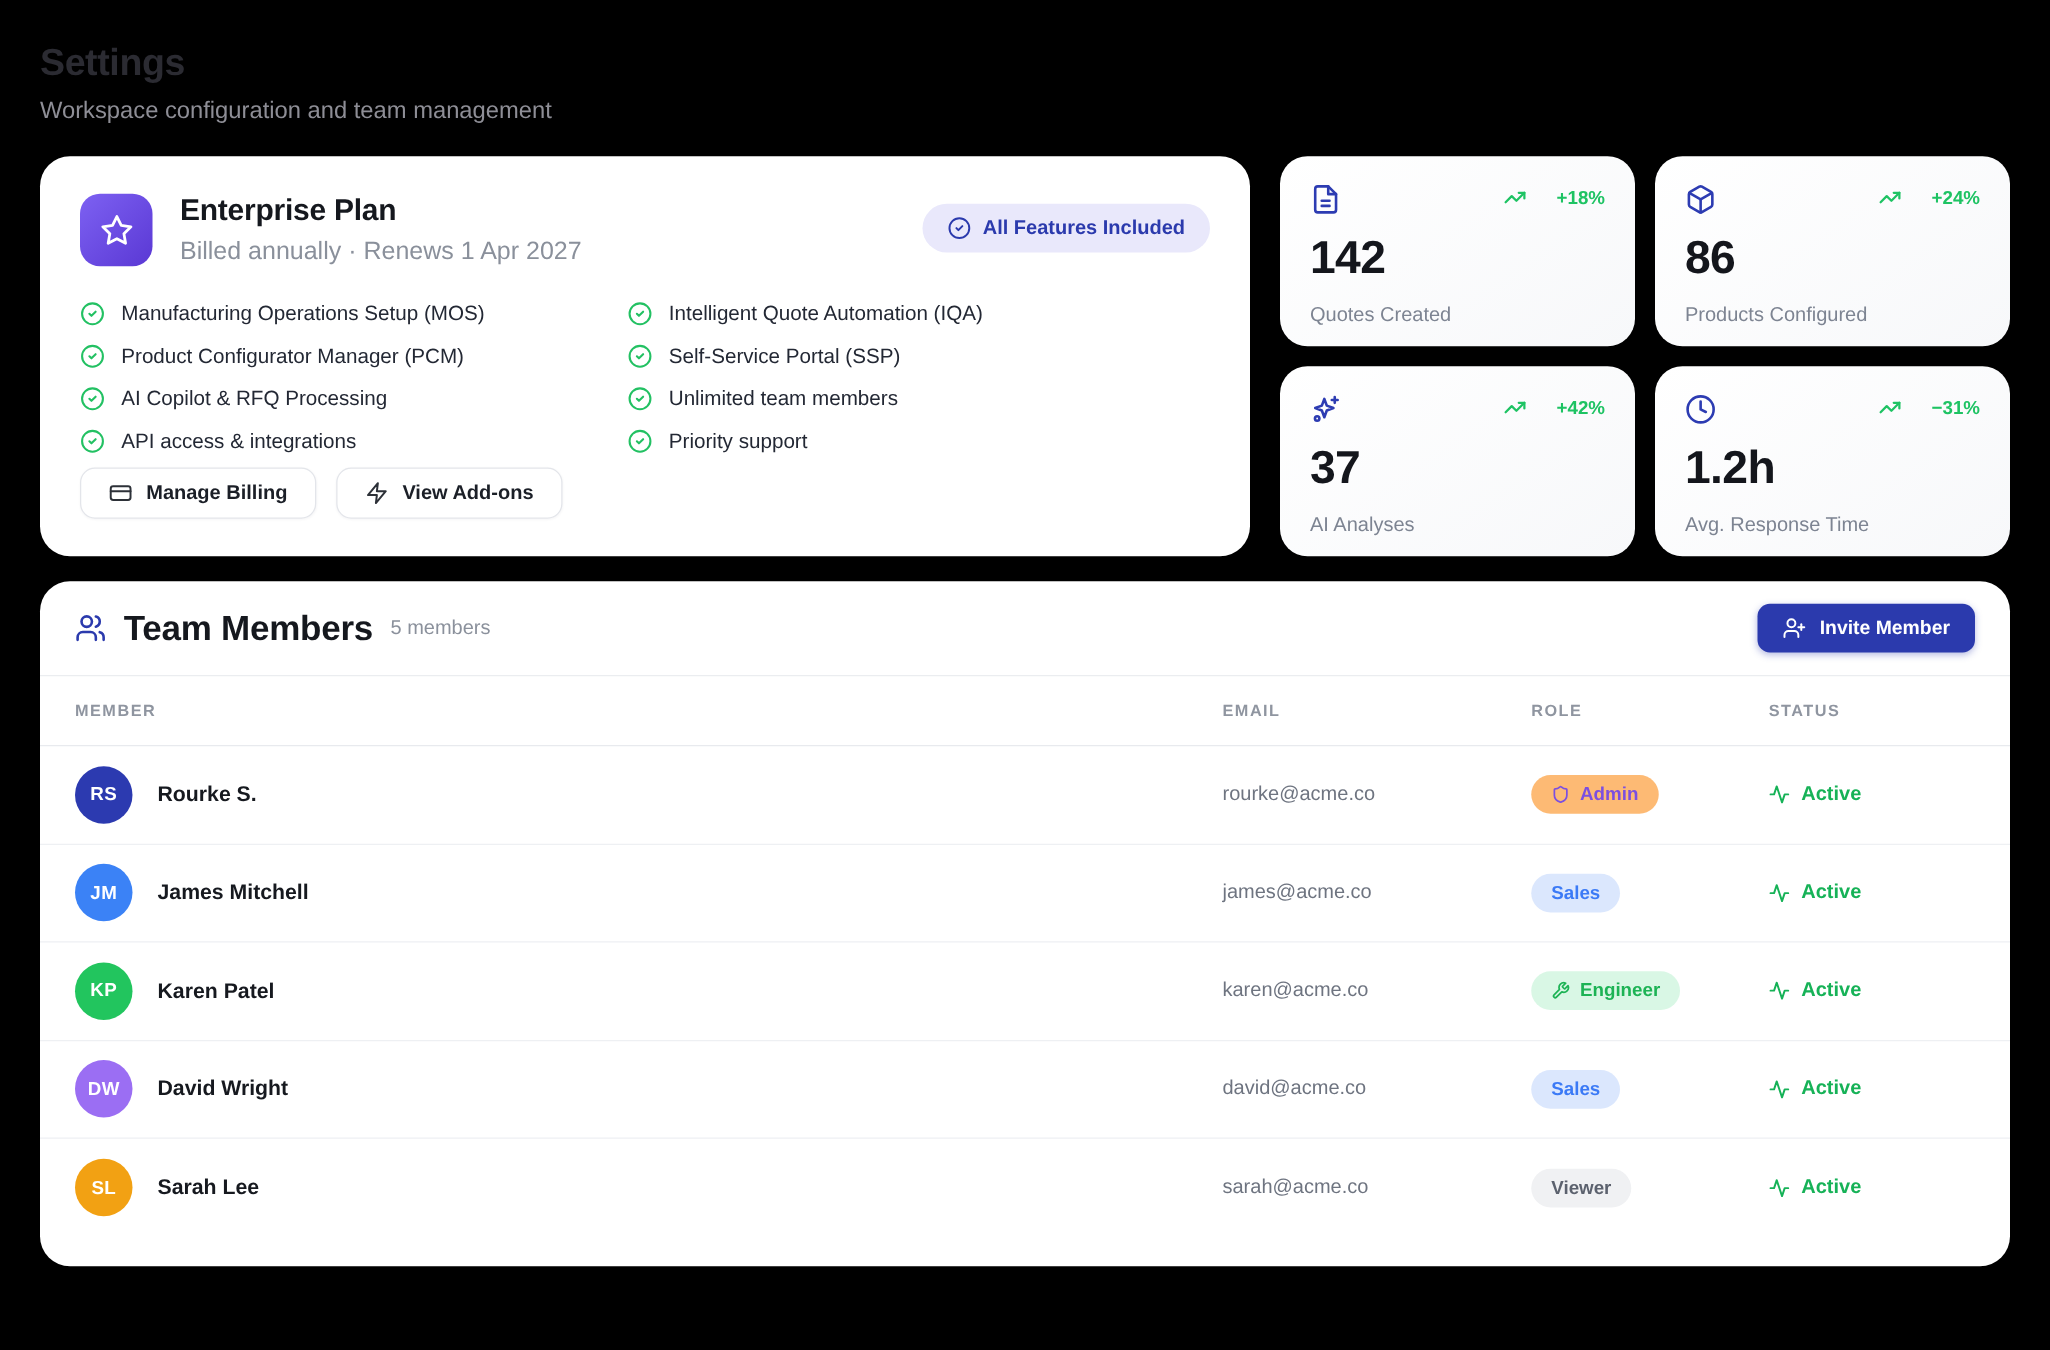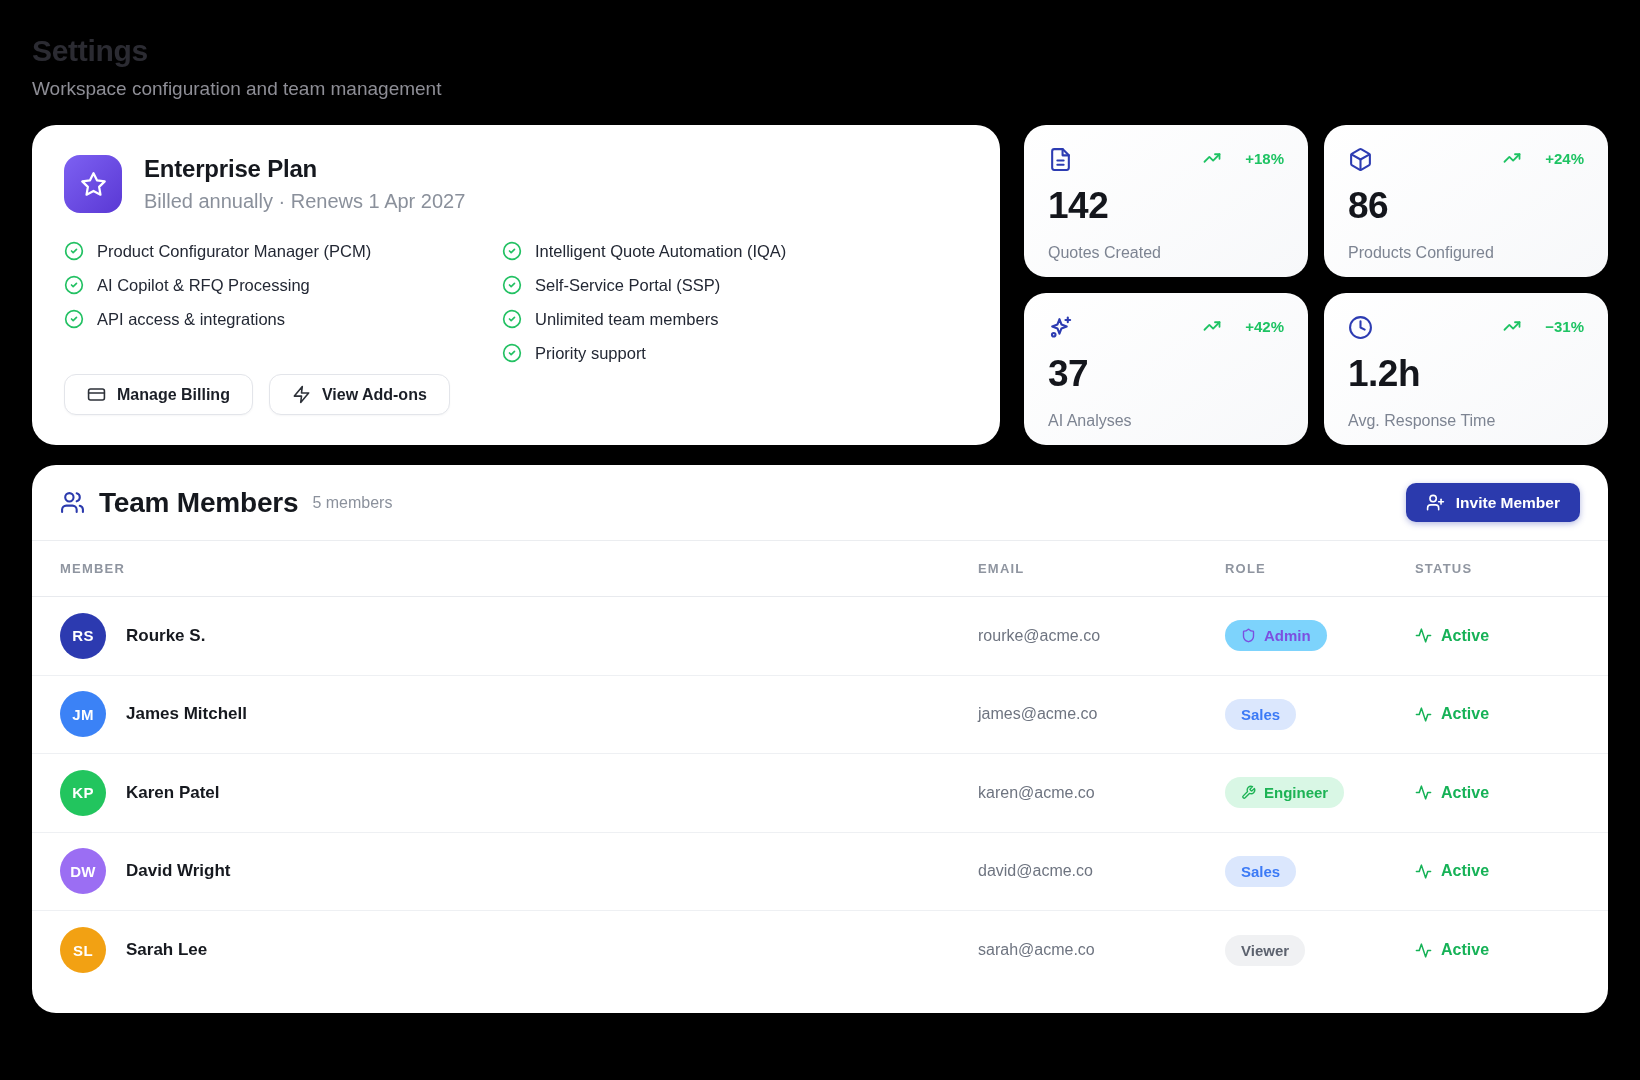--- a/index.html
+++ b/index.html
@@ -84,21 +84,21 @@
   }
   .av-rs { background: #2c3ab0; } .av-jm { background: #3b82f6; }
   .av-kp { background: #22c55e; } .av-dw { background: #9b6ef3; }
   .av-sl { background: #f2a113; }
   .member-name { font-size: 17px; font-weight: 600; color: #16191f; margin-left: 20px; }
   .email-cell { font-size: 16px; color: #6e7480; }
   .badge {
     display: inline-flex; align-items: center; gap: 8px;
     border-radius: 999px; padding: 7px 16px; font-size: 15px; font-weight: 600;
   }
-  .badge-admin { background: #7dd3fc; color: #7c4fe0; }
+  .badge-admin { background: #fdba74; color: #7c4fe0; }
   .badge-sales { background: #dbe7fd; color: #3b7af6; }
   .badge-engineer { background: #d9f7e5; color: #1db355; }
   .badge-viewer { background: #f0f1f3; color: #5c626e; }
   .status-cell { display: inline-flex; align-items: center; gap: 9px; font-size: 16px; font-weight: 600; color: #16b257; }
 
   svg { display: block; }
 </style>
 </head>
 <body>
 
@@ -113,24 +113,42 @@
       <div class="plan-head">
         <div class="plan-icon">
           <svg width="27" height="27" viewBox="0 0 24 24" fill="none" stroke="currentColor" stroke-width="2" stroke-linecap="round" stroke-linejoin="round">
               <polygon points="12 2 15.09 8.26 22 9.27 17 14.14 18.18 21.02 12 17.77 5.82 21.02 7 14.14 2 9.27 8.91 8.26 12 2"></polygon>
             </svg>
         </div>
         <div class="plan-titles">
           <div class="plan-name">Enterprise Plan</div>
           <div class="plan-billing">Billed annually · Renews 1 Apr 2027</div>
         </div>
+        <div class="plan-badge">
+          <span class="bicon">
+            <svg width="19" height="19" viewBox="0 0 24 24" fill="none" stroke="currentColor" stroke-width="2" stroke-linecap="round" stroke-linejoin="round">
+                <circle cx="12" cy="12" r="10"></circle>
+                <path d="m9 12 2 2 4-4"></path>
+              </svg>
+          </span>
+          <span>All Features Included</span>
+        </div>
       </div>
 
       <div class="features">
         <ul class="feature-col">
+          <li class="feature">
+              <span class="check">
+                <svg width="20" height="20" viewBox="0 0 24 24" fill="none" stroke="currentColor" stroke-width="2" stroke-linecap="round" stroke-linejoin="round">
+                  <circle cx="12" cy="12" r="10"></circle>
+                  <path d="m9 12 2 2 4-4"></path>
+                </svg>
+              </span>
+              <span>Manufacturing Operations Setup (MOS)</span>
+            </li>
           <li class="feature">
               <span class="check">
                 <svg width="20" height="20" viewBox="0 0 24 24" fill="none" stroke="currentColor" stroke-width="2" stroke-linecap="round" stroke-linejoin="round">
                   <circle cx="12" cy="12" r="10"></circle>
                   <path d="m9 12 2 2 4-4"></path>
                 </svg>
               </span>
               <span>Product Configurator Manager (PCM)</span>
             </li>
           <li class="feature">

